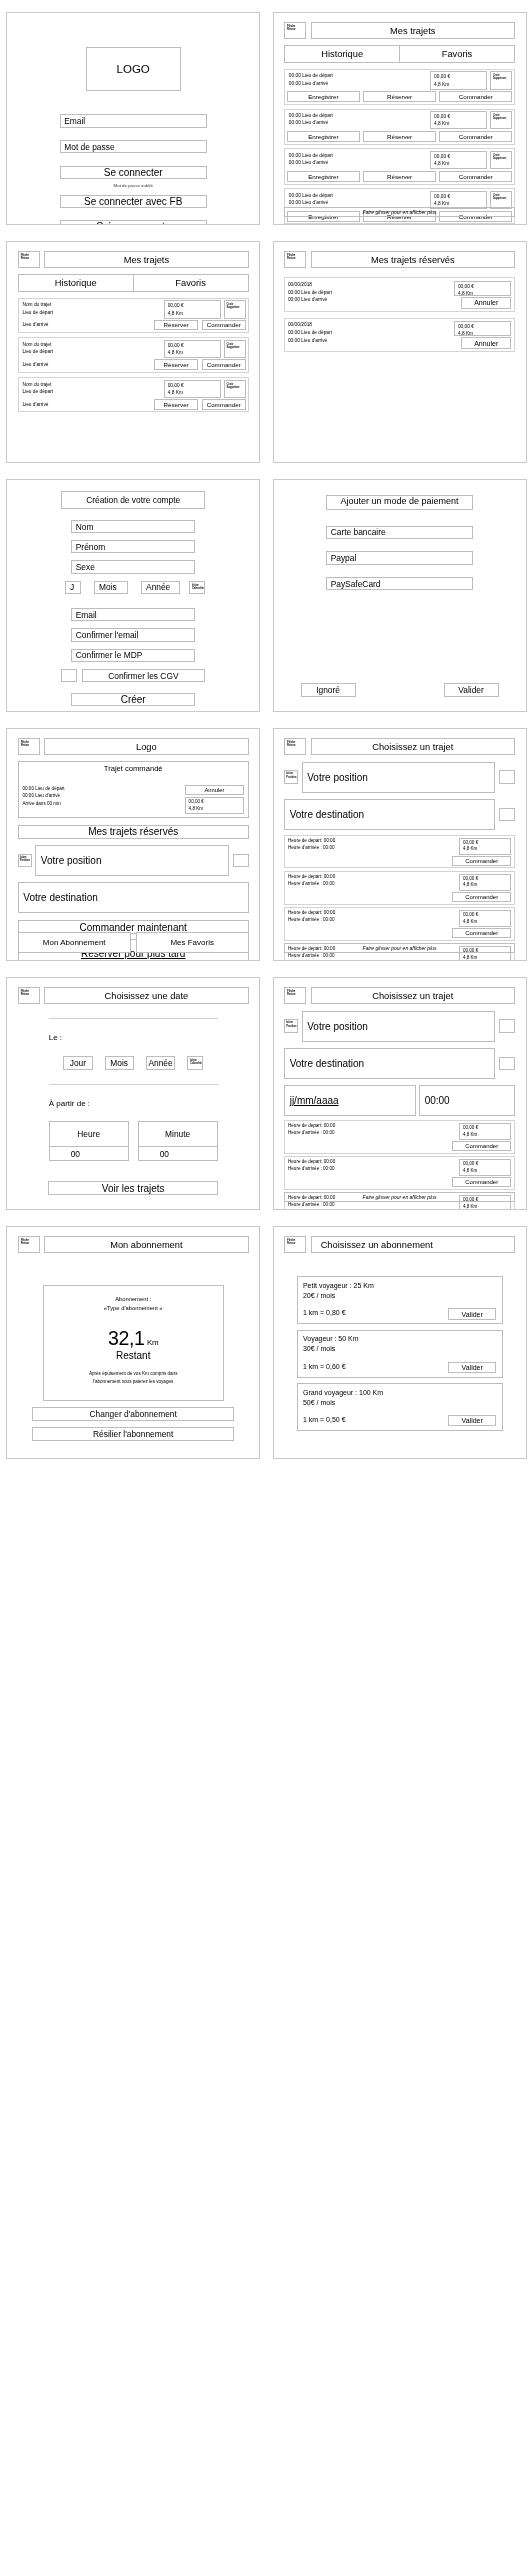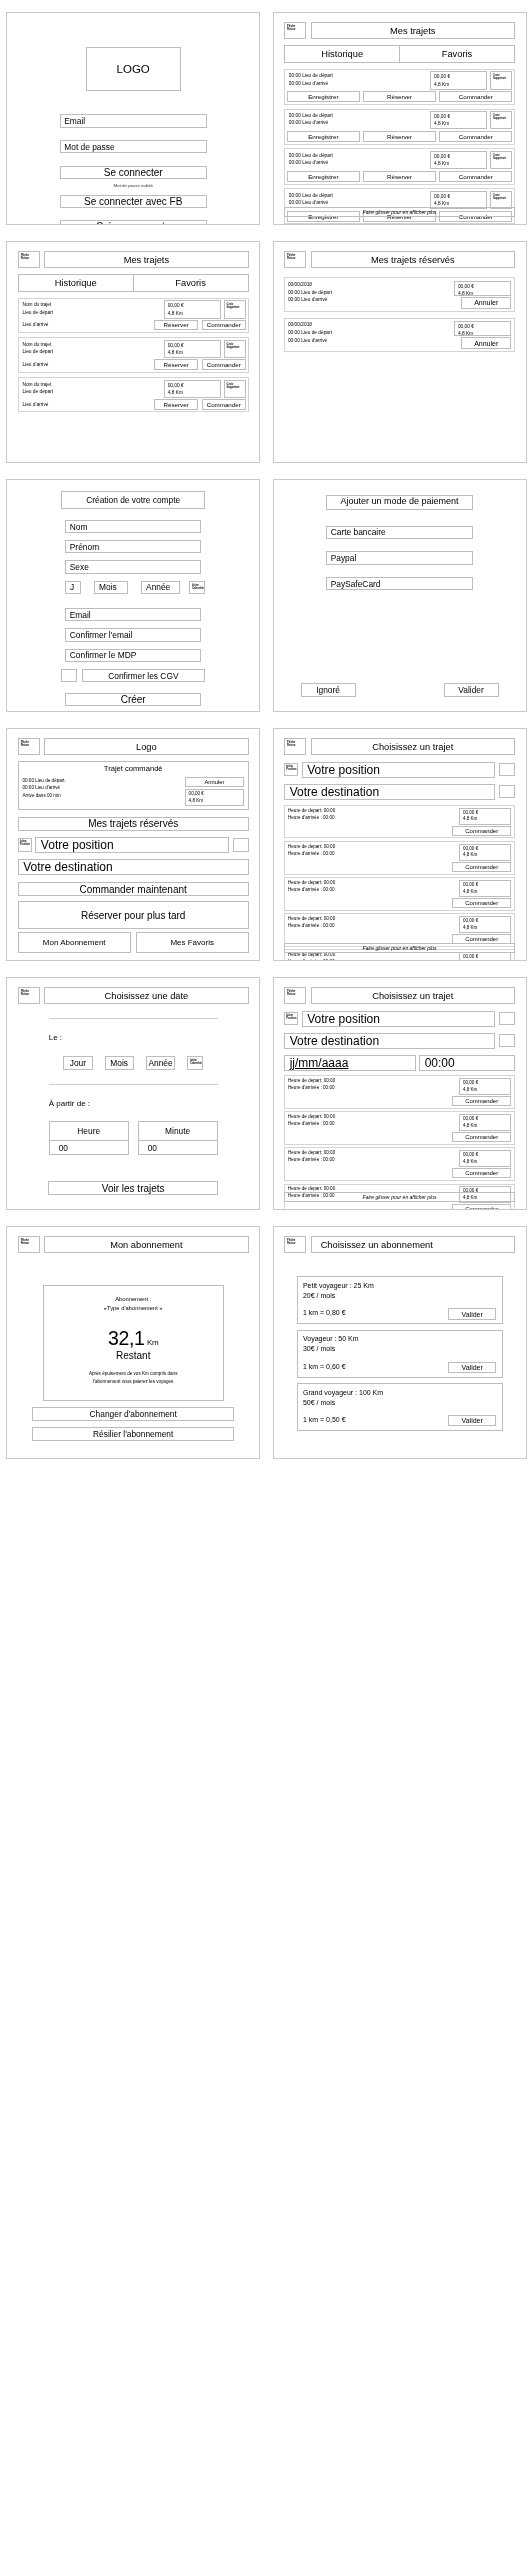--- a/index.html
+++ b/index.html
@@ -139,21 +139,21 @@
   .rtrip-bot .btn { width: 50px; height: 11.5px; font-size: 7px; }
 
   .swipe-note {
     position: absolute; left: 10.7px; right: 10.7px; bottom: 7px;
     border: 0.9px solid #bdbdbd; box-sizing: border-box;
     height: 10.7px; display: flex; align-items: center; justify-content: center;
     font-size: 5px; font-style: italic;
   }
 
   
-  .signup .btn, .signup .field { width: 136px; margin: 0 auto 7px auto; }
+  .signup .btn, .signup .field { width: 124px; margin: 0 auto 7px auto; }
   .signup-title {
     width: 144px; margin: 1.8px auto 10.7px auto; height: 18px;
     border: 0.9px solid #bdbdbd; box-sizing: border-box;
     display: flex; align-items: center; justify-content: center; font-size: 8.4px;
   }
   .dob { width: 144px; margin: 0 auto 7px auto; display: flex; gap: 4.4px; }
   .dob .d1 { width: 16px; }
   .dob .d2 { width: 34px; }
   .dob .d3 { width: 39px; }
   .dob .cal { width: 16px; height: 13.3px; border: 0.9px solid #bdbdbd; box-sizing: border-box; padding: 1.8px; overflow: hidden; }
@@ -169,52 +169,52 @@
     font-size: 9px; text-align: center; line-height: 1.3;
   }
   .pay-opt { width: 147px; margin: 0 auto 12.4px auto; }
   .pay-foot { position: absolute; left: 27px; right: 27px; bottom: 14px; display: flex; justify-content: space-between; }
   .pay-foot .btn { width: 55px; height: 14px; font-size: 8.4px; }
 
   
   .ordered-card {
     border: 0.9px solid #bdbdbd; box-sizing: border-box; padding: 2.7px 3.6px; margin-top: 5.3px;
   }
-  .ordered-card .cap { text-align: center; font-size: 7.6px; margin-bottom: 4px; }
+  .ordered-card .cap { text-align: center; font-size: 7.6px; margin-bottom: 12px; }
   .ordered-row { display: flex; gap: 3.6px; }
   .ordered-l { flex: 1; font-size: 4.6px; line-height: 1.55; }
   .ordered-r { width: 59px; }
   .ordered-r .btn { height: 9.8px; font-size: 5.8px; margin-bottom: 1.8px; }
   .ordered-r .pbox { border: 0.9px solid #bdbdbd; box-sizing: border-box; font-size: 4.6px; line-height: 1.45; padding: 0.9px 2.7px; }
 
   .loc-row { display: flex; gap: 3.6px; align-items: center; margin-top: 6.2px; }
   .loc-row .ic { width: 14px; height: 13.3px; border: 0.9px solid #bdbdbd; box-sizing: border-box; padding: 0.9px; overflow: hidden; }
-  .loc-row .in { flex: 1; height: 16px; border: 0.9px solid #bdbdbd; box-sizing: border-box; display:flex; align-items:center; padding-left: 4.4px; font-size: 12px; }
+  .loc-row .in { flex: 1; height: 31px; border: 0.9px solid #bdbdbd; box-sizing: border-box; display:flex; align-items:center; padding-left: 4.4px; font-size: 10px; }
   .loc-row .ic2 { width: 16px; height: 13.3px; border: 0.9px solid #bdbdbd; box-sizing: border-box; padding: 0.9px; overflow: hidden; }
 
   .bottom-nav { position: absolute; left: 10.7px; right: 10.7px; bottom: 7px; display: flex; gap: 5.3px; }
   .bottom-nav .btn { flex: 1; height: 21px; font-size: 8px; flex-direction: column; line-height: 1.2; }
 
   
   .ctrip { border: 0.9px solid #d4d4d4; box-sizing: border-box; padding: 1.8px 2.7px; margin-bottom: 2.7px; }
   .ctrip-top { display: flex; gap: 3.6px; }
   .ctrip-l { flex: 1; font-size: 4.6px; line-height: 1.5; }
   .ctrip-r { width: 52px; border: 0.9px solid #bdbdbd; box-sizing: border-box; font-size: 4.6px; line-height: 1.45; padding: 0.9px 2.7px; }
   .ctrip-btn { display: flex; justify-content: flex-end; margin-top: 0.9px; }
   .ctrip-btn .btn { width: 59px; height: 9.8px; font-size: 6px; }
 
   
   .date-lab { width: 169px; margin: 12px auto; font-size: 8px; padding: 1.8px 0; }
   .date-inputs { width: 140px; margin: 2.7px auto 0 auto; display: flex; gap: 12px; }
   .date-inputs .btn { flex: 1; height: 14px; font-size: 8.4px; }
   .date-inputs .cal { width: 16px; height: 14px; border: 0.9px solid #bdbdbd; box-sizing: border-box; padding: 1.8px; overflow: hidden; }
   .time-inputs { width: 169px; margin: 2.7px auto 0 auto; display: flex; gap: 9px; }
   .time-inputs .col { flex: 1; }
-  .time-inputs .col .hd { border: 0.9px solid #bdbdbd; box-sizing: border-box; height: 20px; display:flex; align-items:center; justify-content:center; font-size: 8.4px; }
-  .time-inputs .col .vl { border: 0.9px solid #bdbdbd; border-top: none; box-sizing: border-box; height: 14px; display:flex; align-items:center; padding-left: 9px; font-size: 8.4px; }
+  .time-inputs .col .hd { border: 0.9px solid #bdbdbd; box-sizing: border-box; height: 26px; display:flex; align-items:center; justify-content:center; font-size: 8.4px; }
+  .time-inputs .col .vl { border: 0.9px solid #bdbdbd; border-top: none; box-sizing: border-box; height: 14px; display:flex; align-items:center; padding-left: 21px; font-size: 8.4px; }
   .hr-line { width: 169px; height: 0.9px; background: #cfcfcf; margin: 14px auto 5.3px auto; }
 
   
   .sub-card {
     border: 0.9px solid #bdbdbd; box-sizing: border-box;
     margin: 32px 25px 0 25px; padding: 9px 7px 12.4px 7px;
     text-align: center;
   }
   .sub-card .l1 { font-size: 5.8px; line-height: 1.5; }
   .sub-card .big { font-size: 19.5px; margin-top: 14px; letter-spacing: -0.4px; }
@@ -533,21 +533,21 @@
       <div class="in">Votre position</div>
       <div class="ic2">
         <div class="tiny">&nbsp;</div>
       </div>
     </div>
     <div class="loc-row">
       <div class="in">Votre destination</div>
     </div>
 
     <div class="btn" style="margin-top:7px;height:14px;">Commander maintenant</div>
-    <div class="btn" style="margin-top:5.3px;height:28px;">Réserver pour plus tard</div>
+    <div class="btn" style="margin-top:5.3px;height:28px;text-decoration:underline;">Réserver pour plus tard</div>
 
     <div class="bottom-nav">
       <div class="btn">
         <span>Mon Abonnement</span>
       </div>
       <div class="btn">
         <span>Mes Favoris</span>
       </div>
     </div>
   </div>

